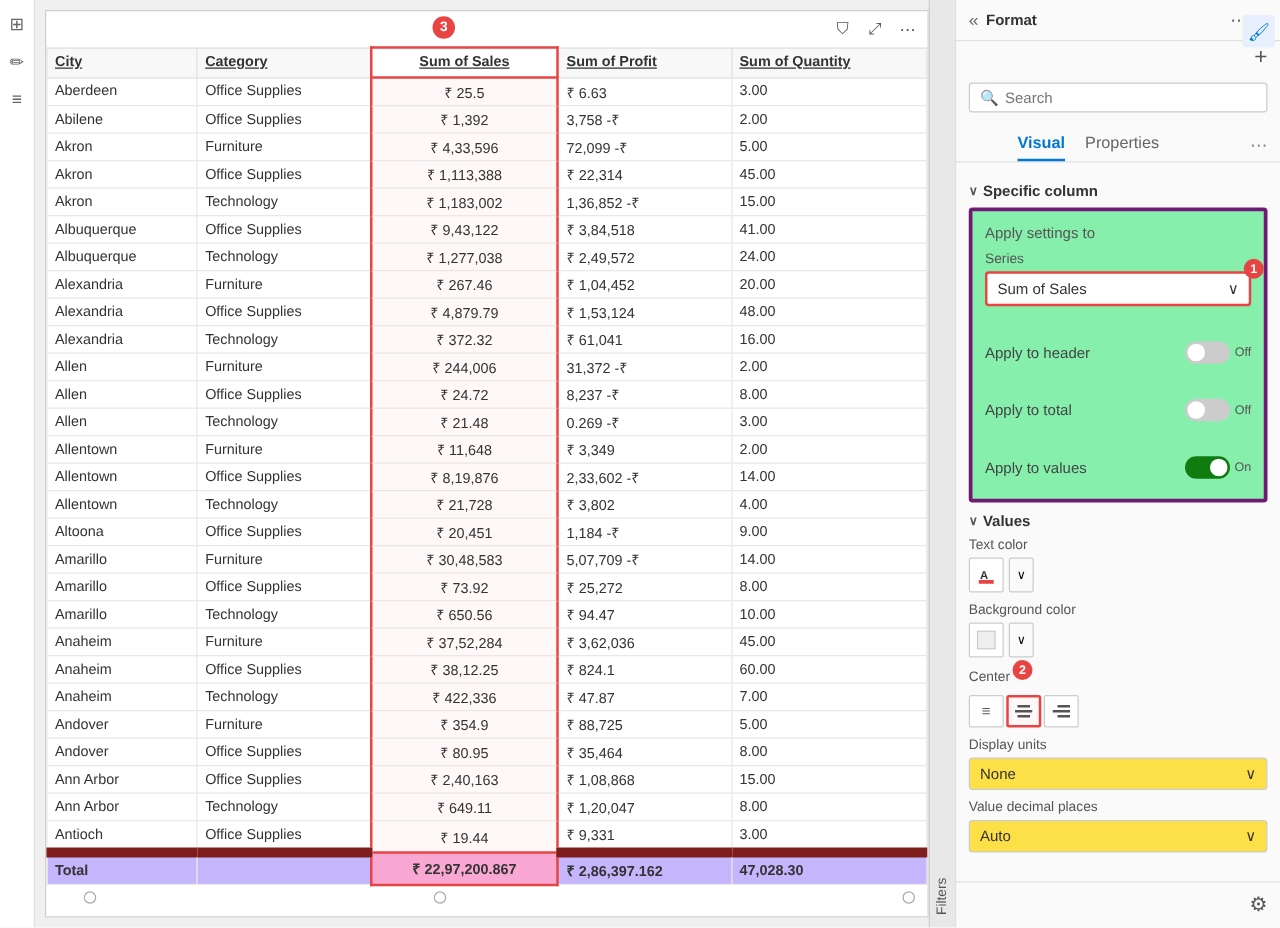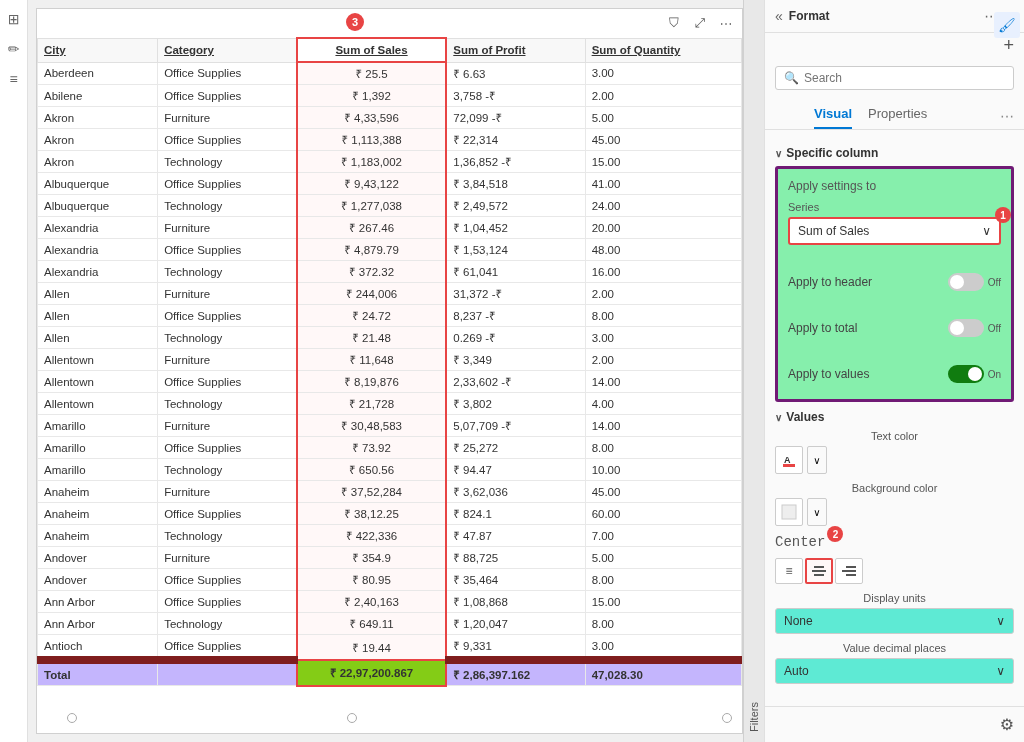--- a/index.html
+++ b/index.html
@@ -108,21 +108,21 @@
       border-left: 2px solid #e84444;
       border-right: 2px solid #e84444;
       text-align: center;
     }
     .data-table tbody tr.total-row td {
       font-weight: 700;
       background: #c4b5fd;
       border-top: 8px solid #7f1d1d;
     }
     .data-table tbody tr.total-row td.highlighted-col {
-      background: #84cc16;
+      background: #f9a8d4;
       border: 2px solid #e84444;
     }
     .data-table tbody td:first-child { color: #333; }
 
     
     .drag-circle {
       width: 10px;
       height: 10px;
       border-radius: 50%;
       border: 1px solid #aaa;
@@ -321,21 +321,21 @@
       background: #fff;
       position: absolute;
     }
     .toggle-switch.off .toggle-knob { left: 2px; }
     .toggle-switch.on .toggle-knob { right: 2px; }
     .toggle-text { font-size: 10px; color: #555; }
 
     
     .values-section { margin-top: 8px; }
 
-    .sub-label { font-size: 11px; color: #555; margin-bottom: 4px; text-align: center; }
+    .sub-label { font-size: 11px; color: #555; margin-bottom: 4px; }
 
     
     .color-row {
       display: flex;
       align-items: center;
       gap: 4px;
       margin-bottom: 8px;
     }
     .color-swatch {
       width: 28px;
@@ -354,21 +354,21 @@
       border-radius: 2px;
       display: flex;
       align-items: center;
       justify-content: center;
       cursor: pointer;
       font-size: 10px;
     }
 
     
     .align-section { margin-bottom: 8px; }
-    .align-label { font-size: 14px; color: #555; margin-bottom: 4px; font-family: Liberation Mono, monospace; }
+    .align-label { font-size: 11px; color: #555; margin-bottom: 4px; }
     .align-buttons {
       display: flex;
       gap: 2px;
     }
     .align-btn {
       width: 28px;
       height: 26px;
       border: 1px solid #ccc;
       background: #fff;
       display: flex;
@@ -386,21 +386,21 @@
 
     
     .display-row { margin-bottom: 8px; }
     .display-dropdown {
       display: flex;
       align-items: flex-start;
       justify-content: space-between;
       border: 1px solid #ccc;
       border-radius: 3px;
       padding: 5px 8px;
-      background: #5eead4;
+      background: #fde047;
       cursor: pointer;
     }
     .display-dropdown span { font-size: 12px; color: #333; }
 
     .table-wrapper {
       overflow: auto;
       height: 100%;
       padding-top: 28px;
     }
 
@@ -561,20 +561,27 @@
               <td>14.00</td>
             </tr>
             <tr>
               <td>Allentown</td>
               <td>Technology</td>
               <td class="highlighted-col">₹ 21,728</td>
               <td>₹ 3,802</td>
               <td>4.00</td>
             </tr>
             <tr>
+              <td>Altoona</td>
+              <td>Office Supplies</td>
+              <td class="highlighted-col">₹ 20,451</td>
+              <td>1,184 -₹</td>
+              <td>9.00</td>
+            </tr>
+            <tr>
               <td>Amarillo</td>
               <td>Furniture</td>
               <td class="highlighted-col">₹ 30,48,583</td>
               <td>5,07,709 -₹</td>
               <td>14.00</td>
             </tr>
             <tr>
               <td>Amarillo</td>
               <td>Office Supplies</td>
               <td class="highlighted-col">₹ 73.92</td>

